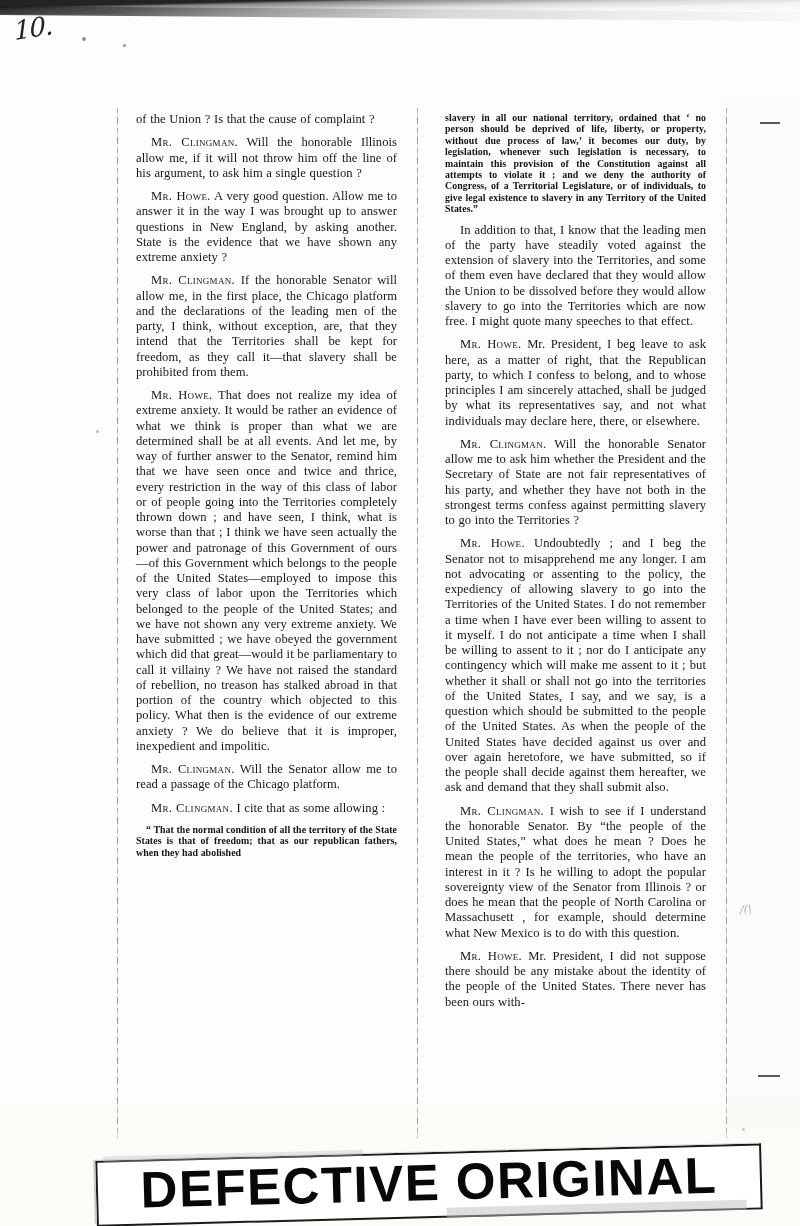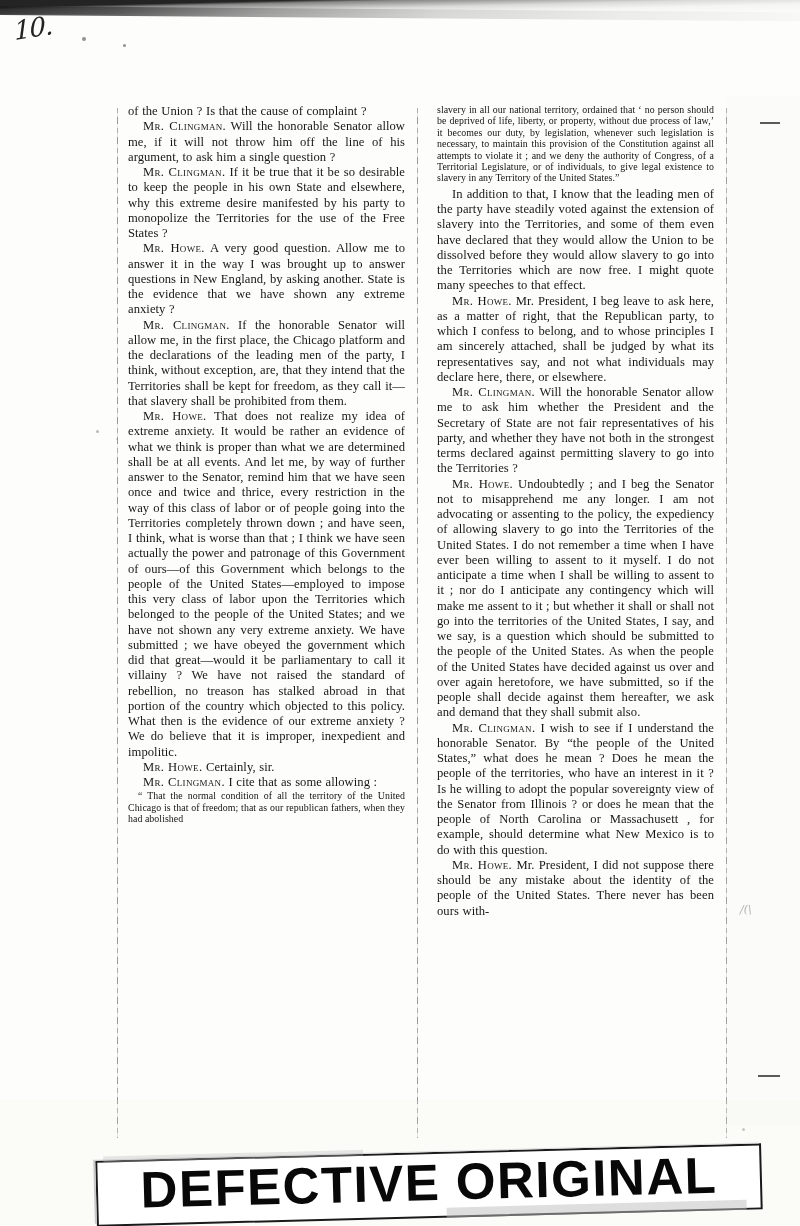--- a/index.html
+++ b/index.html
@@ -80,47 +80,47 @@
     background: repeating-linear-gradient(to bottom,
        #8e8e8e 0px, #8e8e8e 5px, #d9d9d9 5px, #d9d9d9 9px,
        #6f6f6f 9px, #6f6f6f 16px, #e2e2e2 16px, #e2e2e2 20px);
     opacity: .72;
   }
   .rule-a { left: -11px; }
   .rule-b { left: 289px; }
   .rule-c { left: 598px; }
 
   p.body {
-    margin: 0;
+    margin: 8px;
     font-size: 12.6px;
     line-height: 15.25px;
     text-align: justify;
     text-indent: 15px;
     text-justify: inter-word;
     letter-spacing: .05px;
     word-spacing: .4px;
     color: #171717;
   }
   p.body.cont { text-indent: 0; }
 
   
   .spk {
     font-variant: small-caps;
     letter-spacing: .3px;
   }
 
   
   p.extract {
-    margin: 0;
+    margin: 8px;
     font-size: 9.9px;
     line-height: 11.4px;
     text-align: justify;
     text-indent: 10px;
     letter-spacing: .05px;
-    font-weight: 400;
+    font-weight: 700;
     color: #131313;
   }
   p.extract.cont { text-indent: 0; }
 
   
   .margin-dash {
     position: absolute;
     height: 2px;
     background: #2a2a2a;
     opacity: .85;
@@ -204,35 +204,34 @@
   <div class="hand-folio">10.</div>
 
   <div class="sheet">
 
     <div class="rule rule-a"></div>
     <div class="rule rule-b"></div>
     <div class="rule rule-c"></div>
 
     <div class="col col-left">
       <p class="body cont"><span class="spk"></span><span>of the Union ?  Is that the cause of complaint ?</span></p>
-      <p class="body"><span class="spk">Mr. Clingman.</span><span>  Will the honorable Senator allow me, if it will not throw him off the line of his argument, to ask him a single question ?</span></p>
-      <p class="body"><span class="spk">Mr. Clingman.</span><span>  If it be true that it be so desirable to keep the people in his own State and elsewhere, why this extreme desire manifested by his party to monopolize the Territories for the use of the Free States ?</span></p>
+      <p class="body"><span class="spk">Mr. Clingman.</span><span>  Will the honorable Illinois allow me, if it will not throw him off the line of his argument, to ask him a single question ?</span></p>
       <p class="body"><span class="spk">Mr. Howe.</span><span>  A very good question.  Allow me to answer it in the way I was brought up to answer questions in New England, by asking another.  State is the evidence that we have shown any extreme anxiety ?</span></p>
       <p class="body"><span class="spk">Mr. Clingman.</span><span>  If the honorable Senator will allow me, in the first place, the Chicago platform and the declarations of the leading men of the party, I think, without exception, are, that they intend that the Territories shall be kept for freedom, as they call it—that slavery shall be prohibited from them.</span></p>
       <p class="body"><span class="spk">Mr. Howe.</span><span>  That does not realize my idea of extreme anxiety.  It would be rather an evidence of what we think is proper than what we are determined shall be at all events.  And let me, by way of further answer to the Senator, remind him that we have seen once and twice and thrice, every restriction in the way of this class of labor or of people going into the Territories completely thrown down ; and have seen, I think, what is worse than that ; I think we have seen actually the power and patronage of this Government of ours—of this Government which belongs to the people of the United States—employed to impose this very class of labor upon the Territories which belonged to the people of the United States; and we have not shown any very extreme anxiety.  We have submitted ; we have obeyed the government which did that great—would it be parliamentary to call it villainy ?  We have not raised the standard of rebellion, no treason has stalked abroad in that portion of the country which objected to this policy.  What then is the evidence of our extreme anxiety ?  We do believe that it is improper, inexpedient and impolitic.</span></p>
-      <p class="body"><span class="spk">Mr. Howe.</span><span>  Certainly, sir.</span></p>
+      <p class="body"><span class="spk">Mr. Clingman.</span><span>  Will the Senator allow me to read a passage of the Chicago platform.</span></p>
       <p class="body"><span class="spk">Mr. Clingman.</span><span>  I cite that as some allowing :</span></p>
-      <p class="extract">“ That the normal condition of all the territory of the United Chicago is that of freedom; that as our republican fathers, when they had abolished</p>
+      <p class="extract">“ That the normal condition of all the territory of the State States is that of freedom; that as our republican fathers, when they had abolished</p>
     </div>
 
     <div class="col col-right">
       <p class="extract cont">slavery in all our national territory, ordained that ‘ no person should be deprived of life, liberty, or property, without due process of law,’ it becomes our duty, by legislation, whenever such legislation is necessary, to maintain this provision of the Constitution against all attempts to violate it ; and we deny the authority of Congress, of a Territorial Legislature, or of individuals, to give legal existence to slavery in any Territory of the United States.”</p>
       <p class="body" style="margin-top:3px;"><span class="spk"></span><span>In addition to that, I know that the leading men of the party have steadily voted against the extension of slavery into the Territories, and some of them even have declared that they would allow the Union to be dissolved before they would allow slavery to go into the Territories which are now free.  I might quote many speeches to that effect.</span></p>
       <p class="body"><span class="spk">Mr. Howe.</span><span>  Mr. President, I beg leave to ask here, as a matter of right, that the Republican party, to which I confess to belong, and to whose principles I am sincerely attached, shall be judged by what its representatives say, and not what individuals may declare here, there, or elsewhere.</span></p>
-      <p class="body"><span class="spk">Mr. Clingman.</span><span>  Will the honorable Senator allow me to ask him whether the President and the Secretary of State are not fair representatives of his party, and whether they have not both in the strongest terms declared against permitting slavery to go into the Territories ?</span></p>
+      <p class="body"><span class="spk">Mr. Clingman.</span><span>  Will the honorable Senator allow me to ask him whether the President and the Secretary of State are not fair representatives of his party, and whether they have not both in the strongest terms confess against permitting slavery to go into the Territories ?</span></p>
       <p class="body"><span class="spk">Mr. Howe.</span><span>  Undoubtedly ; and I beg the Senator not to misapprehend me any longer.  I am not advocating or assenting to the policy, the expediency of allowing slavery to go into the Territories of the United States.  I do not remember a time when I have ever been willing to assent to it myself.  I do not anticipate a time when I shall be willing to assent to it ; nor do I anticipate any contingency which will make me assent to it ; but whether it shall or shall not go into the territories of the United States, I say, and we say, is a question which should be submitted to the people of the United States.  As when the people of the United States have decided against us over and over again heretofore, we have submitted, so if the people shall decide against them hereafter, we ask and demand that they shall submit also.</span></p>
       <p class="body"><span class="spk">Mr. Clingman.</span><span>  I wish to see if I understand the honorable Senator.  By “the people of the United States,” what does he mean ?  Does he mean the people of the territories, who have an interest in it ?  Is he willing to adopt the popular sovereignty view of the Senator from Illinois ? or does he mean that the people of North Carolina or Massachusett , for example, should determine what New Mexico is to do with this question.</span></p>
       <p class="body"><span class="spk">Mr. Howe.</span><span>  Mr. President, I did not suppose there should be any mistake about the identity of the people of the United States.  There never has been ours with-</span></p>
     </div>
   </div>
 
   <div class="margin-dash" style="left:760px;top:122px;width:20px;"></div>
   <div class="margin-dash" style="left:758px;top:1075px;width:22px;"></div>
   <div class="margin-scribble" style="left:740px;top:903px;">/(\</div>
   <div class="margin-scribble" style="left:115px;top:430px;opacity:.4;">.</div>

